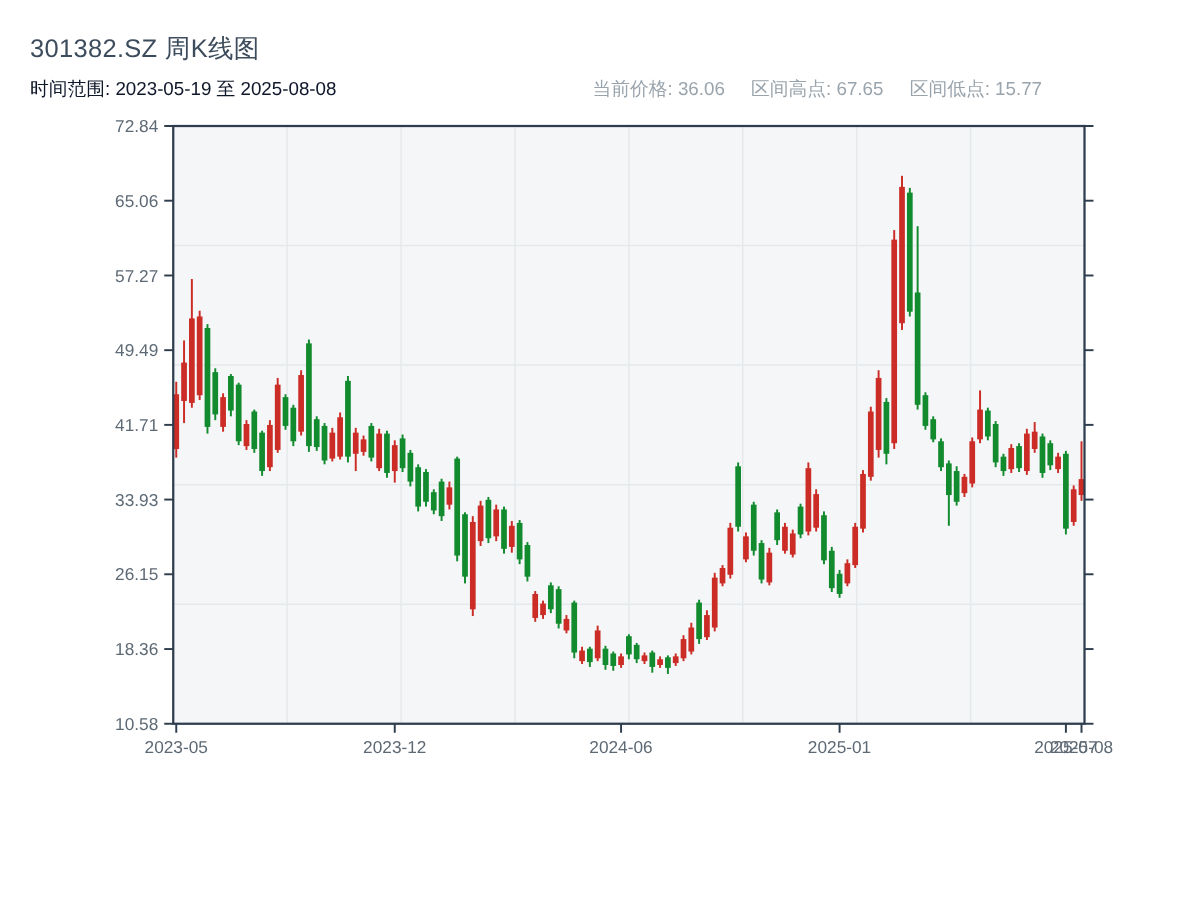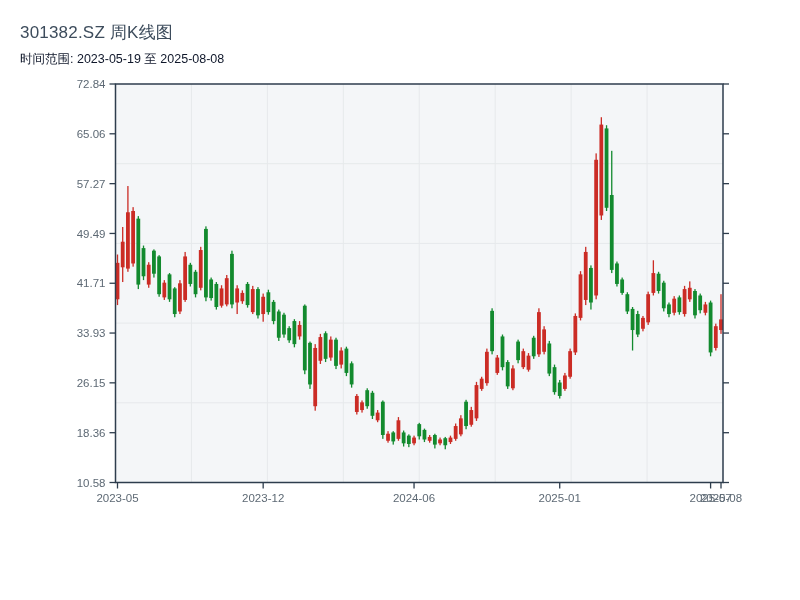--- a/index.html
+++ b/index.html
@@ -21,20 +21,25 @@
   }
   .stats-row span{margin-right:14px;}
   svg{position:absolute;left:0;top:0;}
 </style>
 </head>
 <body>
 
 <div id="app">
   <div class="chart-title">301382.SZ 周K线图</div>
   <div class="sub-label">时间范围: 2023-05-19 至 2025-08-08</div>
+  <div class="stats-row">
+    <span>当前价格: 36.06</span>
+    <span>区间高点: 67.65</span>
+    <span>区间低点: 15.77</span>
+  </div>
   <div id="chart-host">
       <svg width="800" height="600" viewBox="0 0 800 600">
         <defs>
           <clipPath id="plotclip">
             <rect x="115.5" y="84" width="607.5" height="398.5"></rect>
           </clipPath>
         </defs>
         <rect x="115.5" y="84" width="607.5" height="398.5" fill="#f4f6f8"></rect>
         <g stroke="#e6e9eb" stroke-width="1">
           <line x1="115.5" x2="723" y1="163.7" y2="163.7"></line>

